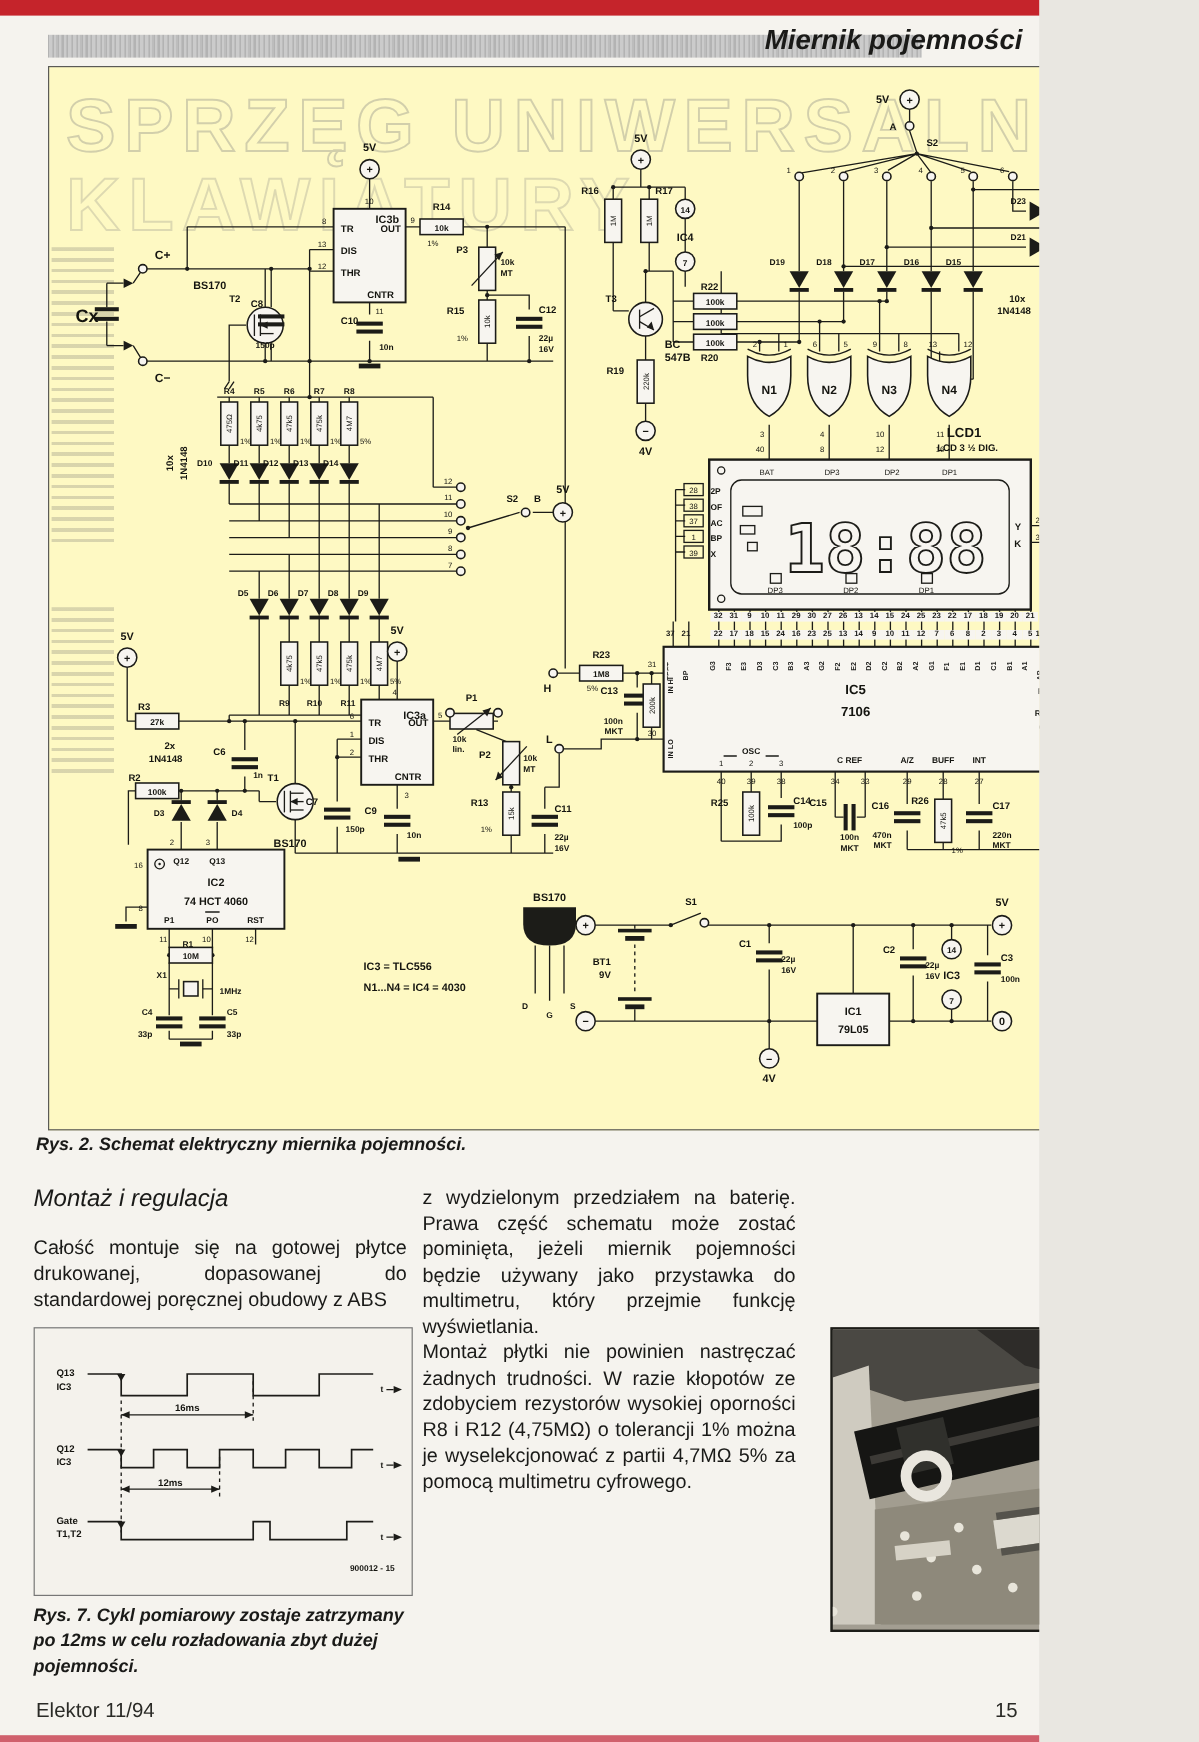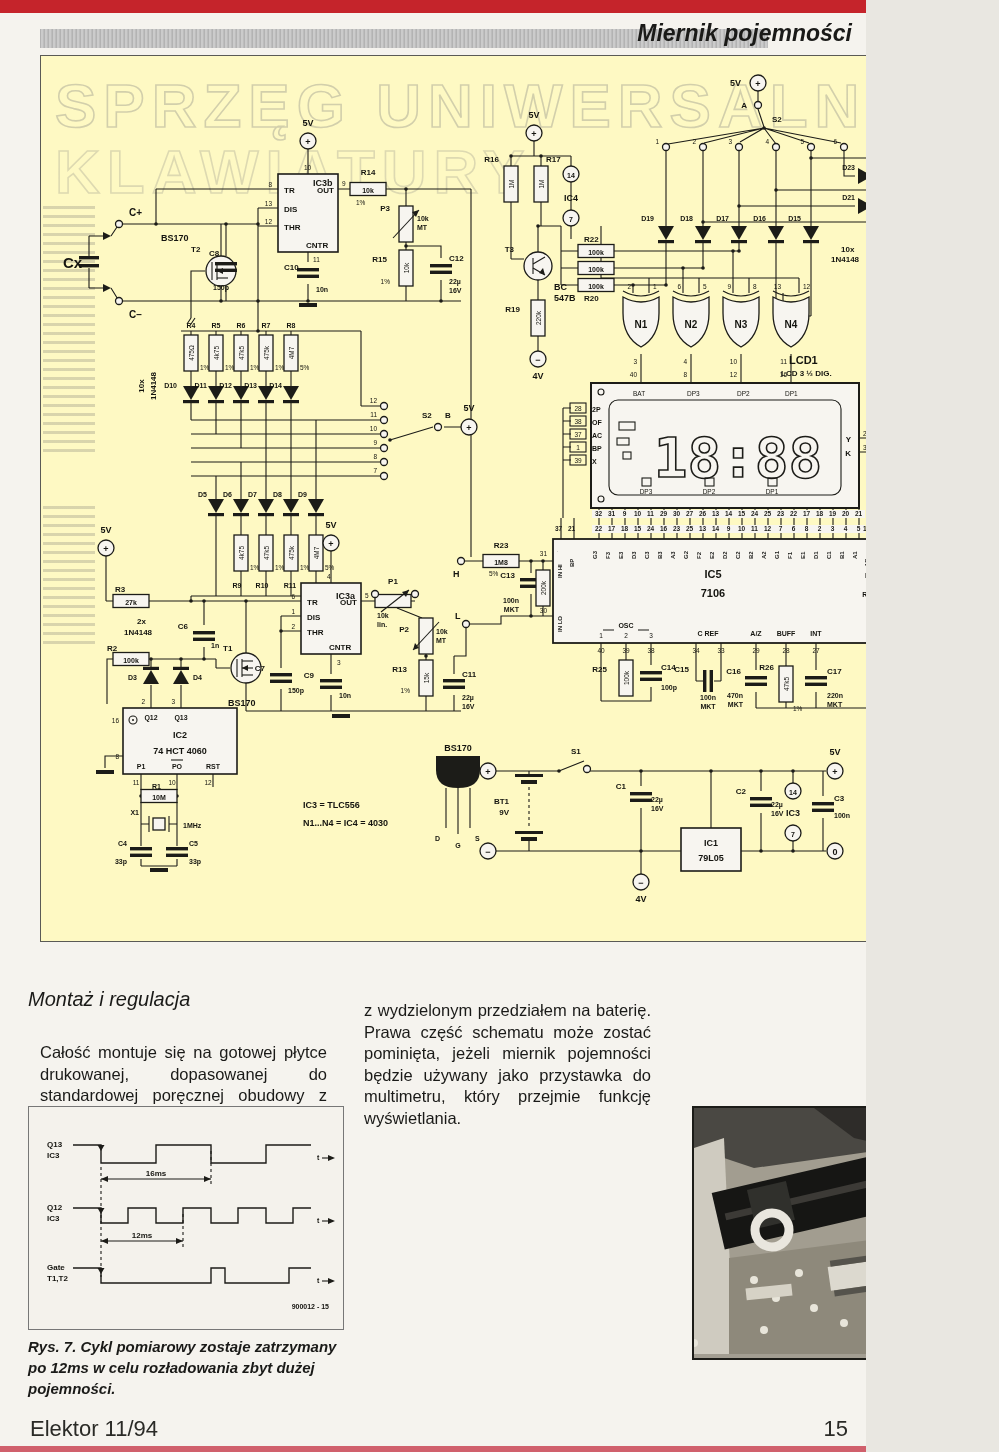--- a/index.html
+++ b/index.html
@@ -25,24 +25,24 @@
   .mid{text-anchor:middle;} .end{text-anchor:end;}
   .numrow{display:flex;width:273px;}
   .numrow span{flex:1;text-align:center;font-size:6.5px;font-weight:bold;background:#f7f5f0;line-height:8px;}
   .segrow{display:flex;width:273px;height:26px;}
   .segrow span{flex:1;writing-mode:vertical-rl;transform:rotate(180deg);font-size:6px;font-weight:bold;
                text-align:center;background:#f7f5f0;}
   .vlab{writing-mode:vertical-rl;transform:rotate(180deg);font-size:6px;font-weight:bold;background:#f7f5f0;}
   .cap2{font-size:15px;font-weight:bold;font-style:italic;}
   .h2{font-size:20px;font-weight:normal;font-style:italic;}
   .col{width:311px;font-size:16.5px;line-height:21.5px;text-align:justify;}
-  .col p{margin:12px;}
+  .col p{margin:0;}
   #fig3box{left:28px;top:1106px;width:314px;height:222px;border:1px solid #777;background:#f4f2ec;}
   #photo{left:692px;top:1106px;width:293px;height:250px;border:2px solid #1c1c18;background:#a39e92;}
-  .ftr{font-size:22px;color:#2a2a26;}
+  .ftr{font-size:17px;color:#2a2a26;}
 </style>
 </head>
 <body>
 
 <div id="page">
   <div id="topbar" class="abs"></div>
   <div id="halftone" class="abs"></div>
   <div id="hdr-title" class="abs">Miernik pojemności</div>
 
   <div id="schpanel" class="abs">
@@ -943,27 +943,29 @@
     <span class="abs" style="left:822px;top:469px;font-size:6.5px;font-weight:bold">19</span>
     <span class="abs" style="left:837px;top:469px;font-size:6.5px;font-weight:bold">20</span>
     <span class="abs vlab" style="left:515px;top:487px;height:24px">TEST</span>
     <span class="abs vlab" style="left:528px;top:487px;height:24px">BP</span>
     <span class="abs vlab" style="left:823px;top:487px;height:24px">AB</span>
     <span class="abs vlab" style="left:838px;top:487px;height:24px">POL</span>
     <span class="abs vlab" style="left:516px;top:496px;height:26px">IN HI</span>
     <span class="abs vlab" style="left:516px;top:550px;height:26px">IN LO</span>
   </div>
 
+  <div class="abs cap2" style="left:30px;top:945px;">Rys. 2. Schemat elektryczny miernika pojemności.</div>
 
   <div class="abs h2" style="left:28px;top:988px;">Montaż i regulacja</div>
   <div class="abs col" style="left:28px;top:1030px;">
     <p>Całość montuje się na gotowej płytce drukowanej, dopasowanej do standardowej poręcznej obudowy z ABS</p>
   </div>
   <div class="abs col" style="left:352px;top:988px;">
     <p>z wydzielonym przedziałem na baterię. Prawa część schematu może zostać pominięta, jeżeli miernik pojemności będzie używany jako przystawka do multimetru, który przejmie funkcję wyświetlania.</p>
+    <p>Montaż płytki nie powinien nastręczać żadnych trudności. W razie kłopotów ze zdobyciem rezystorów wysokiej oporności R8 i R12 (4,75MΩ) o tolerancji 1% można je wyselekcjonować z partii 4,7MΩ 5% za pomocą multimetru cyfrowego.</p>
   </div>
 
   <div id="fig3box" class="abs">
     <svg width="312" height="220" viewBox="0 0 312 220">
       <g style="font-family:'Liberation Sans',sans-serif">
         <text x="18" y="40" class="t8">Q13</text>
         <text x="18" y="51" class="t8">IC3</text>
         <path class="w" d="M44,38 H72 V56 H127 V38 H182 V56 H237 V38 H282" style="stroke-width:1.4"></path>
         <polygon points="72,44 68.5,38 75.5,38" class="blk"></polygon>
         <path class="wd" d="M72,60 V170 M182,44 V80"></path>

